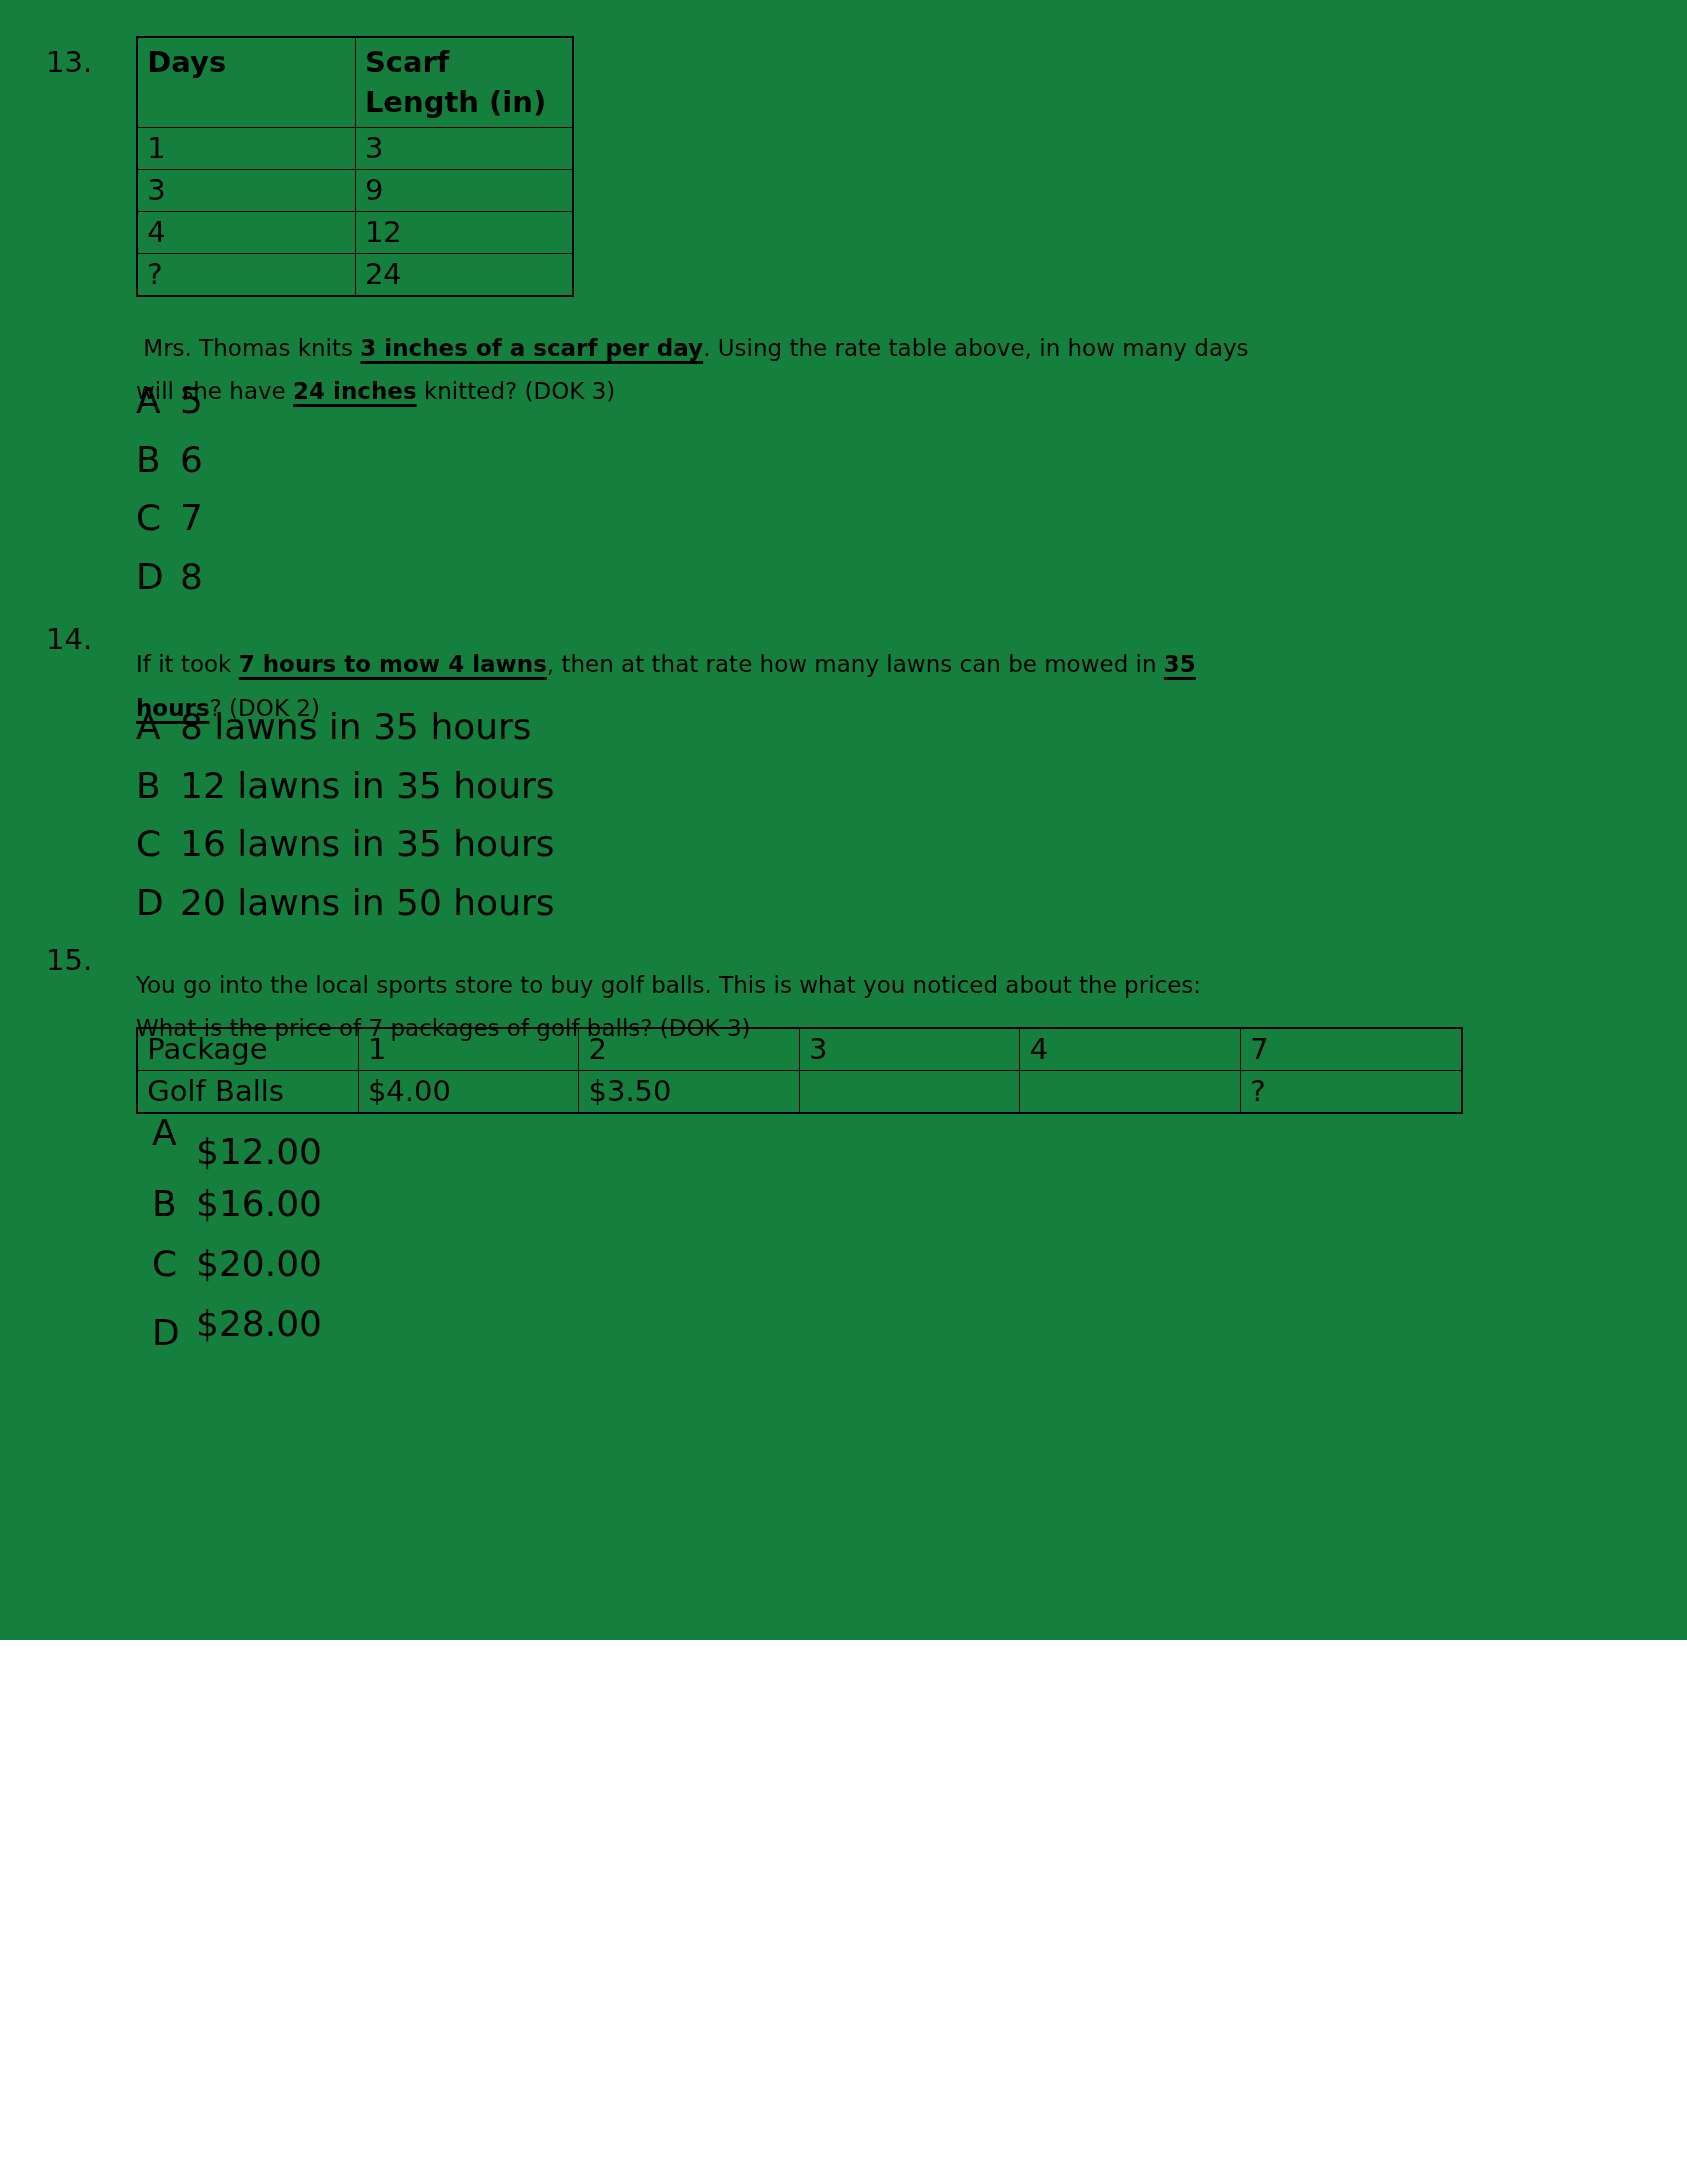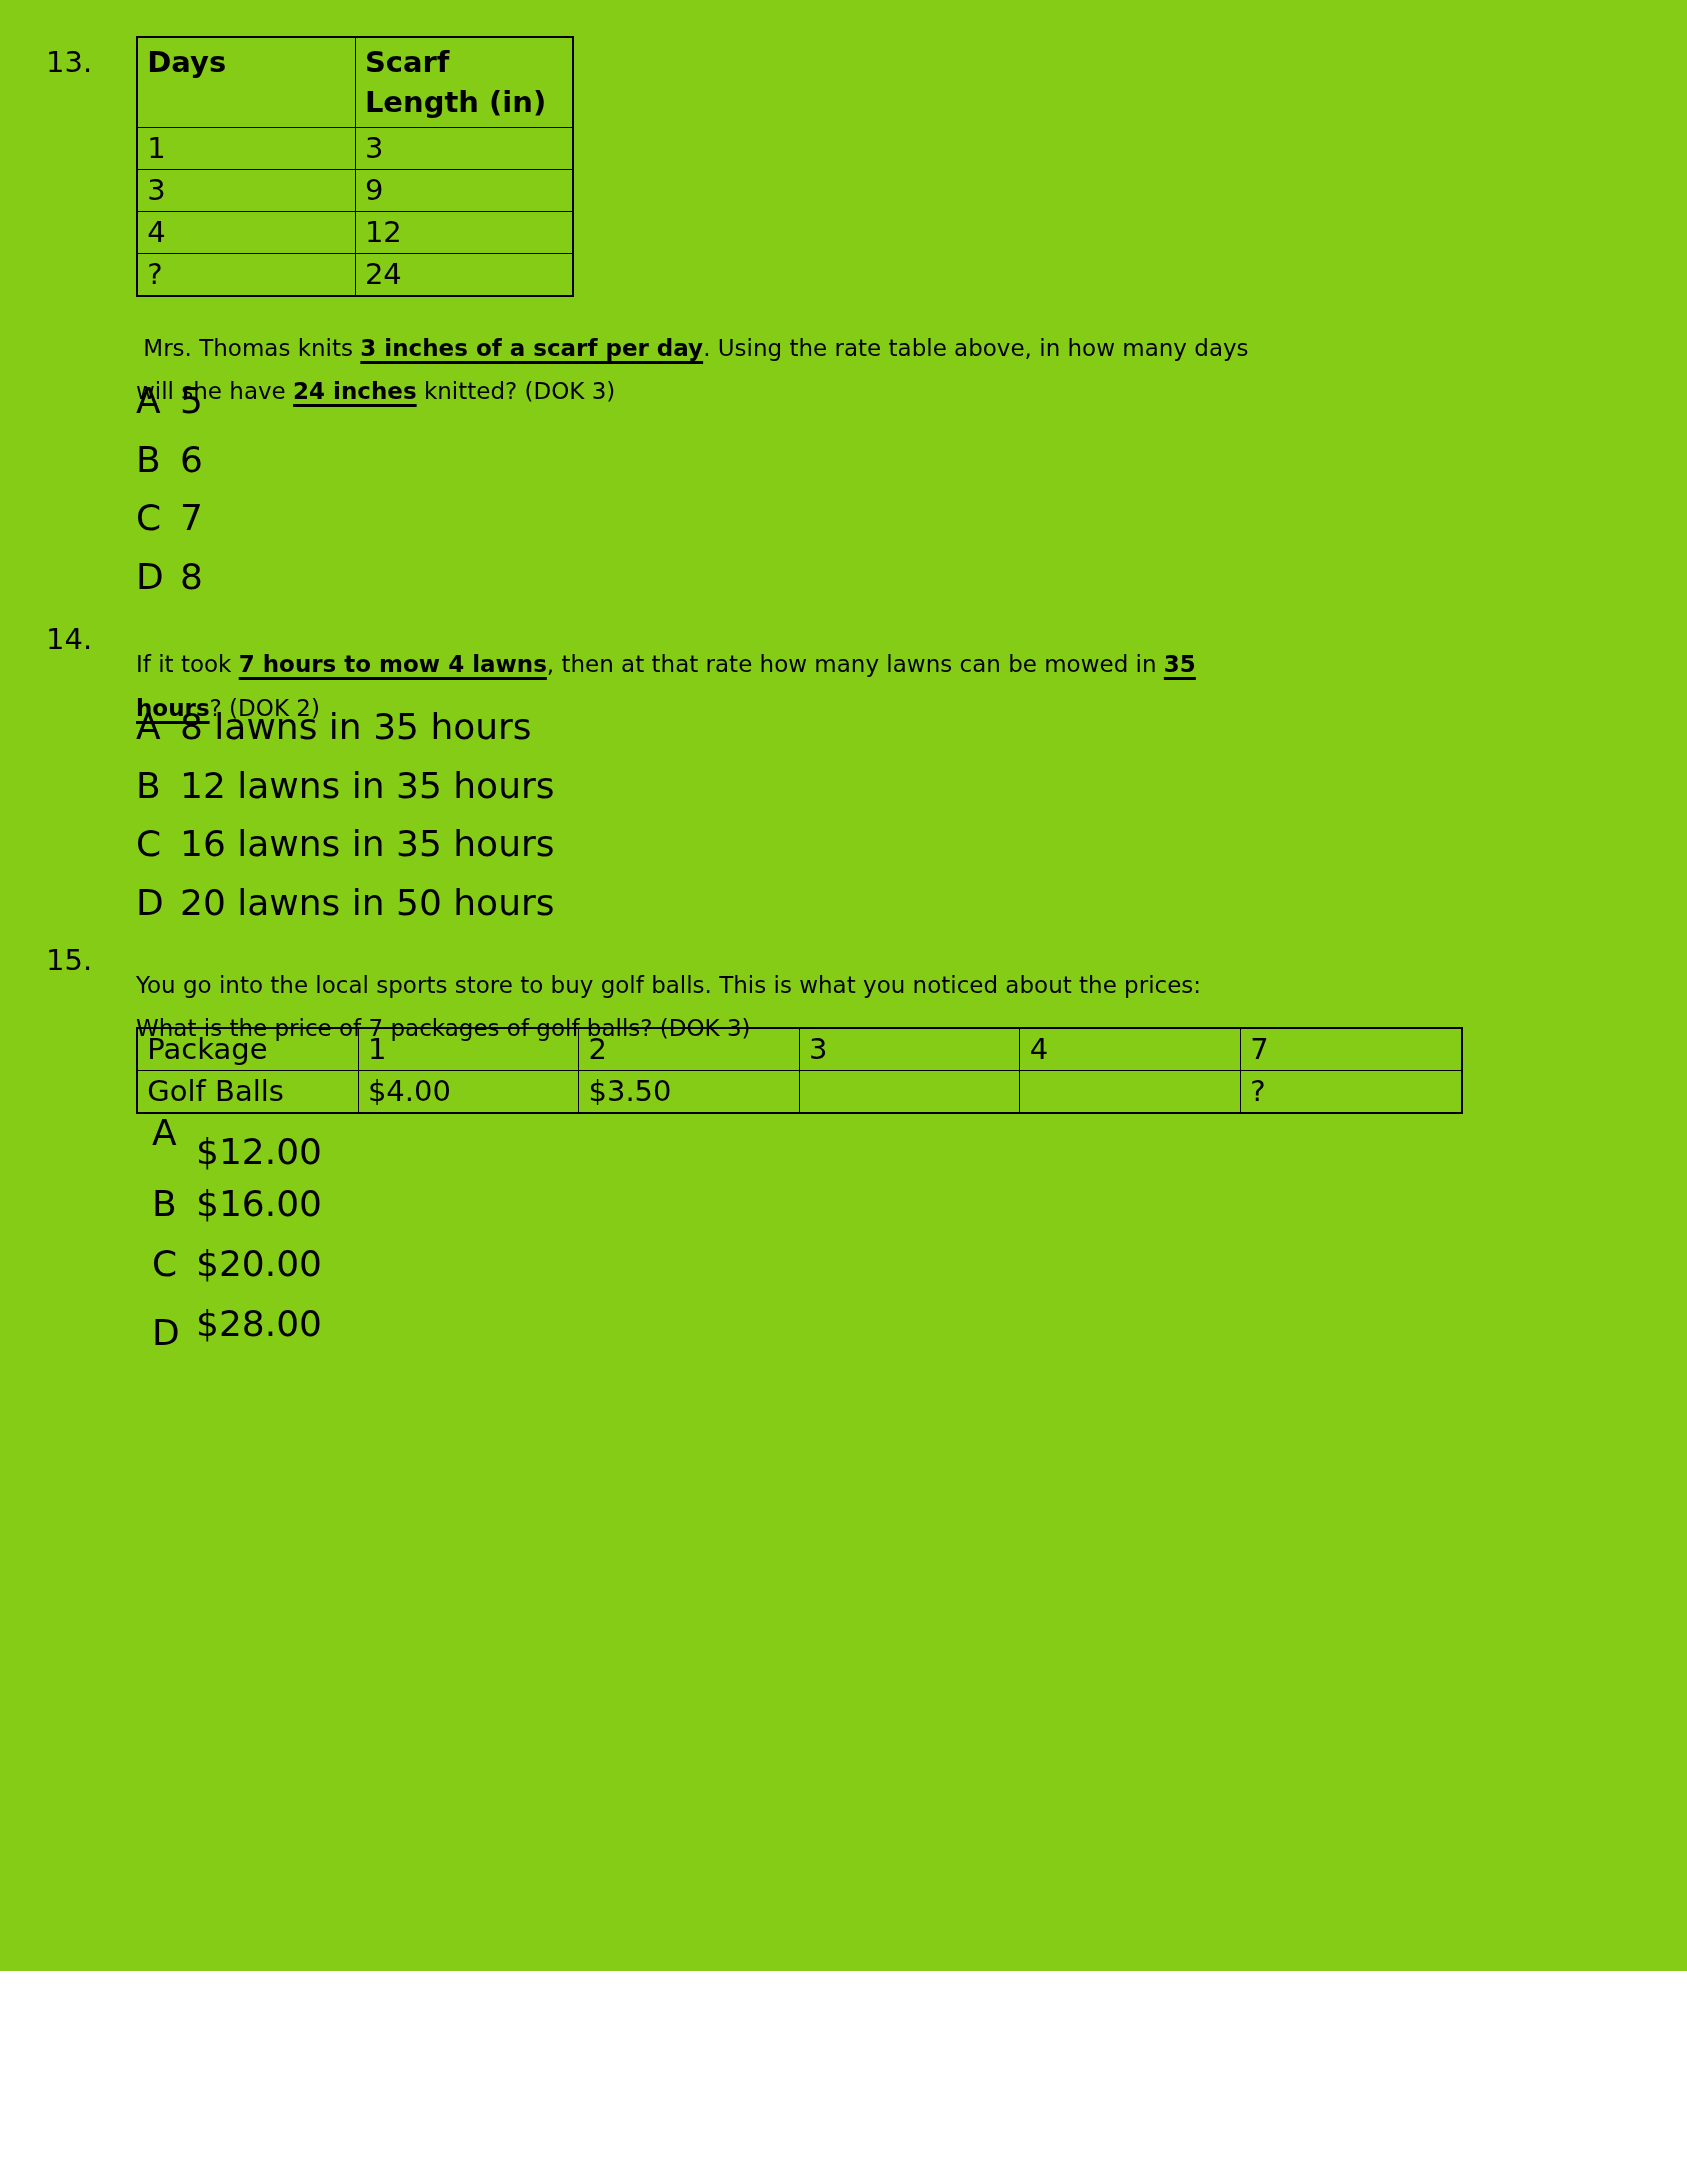--- a/index.html
+++ b/index.html
@@ -2,21 +2,21 @@
 <html style="font-size:10.6px"><head>
 <meta charset="utf-8">
 <style>
   html, body { margin: 0; padding: 0; }
   body {
     width: 1687px; height: 2183px;
     background: #ffffff;
     font-family: "DejaVu Sans", sans-serif;
     color: #000000;
   }
-  .page { position: relative; width: 1687px; height: 1971px; background: #84cc16; overflow: hidden; }
+  .page { position: relative; width: 1687px; height: 1640px; background: #15803d; overflow: hidden; }
 
   .qnum {
     position: absolute; left: 46px;
     font-size: 29px; line-height: 34px;
   }
 
   .qline {
     position: absolute; left: 136px;
     font-size: 23px; line-height: 38px;
     white-space: pre-wrap;

